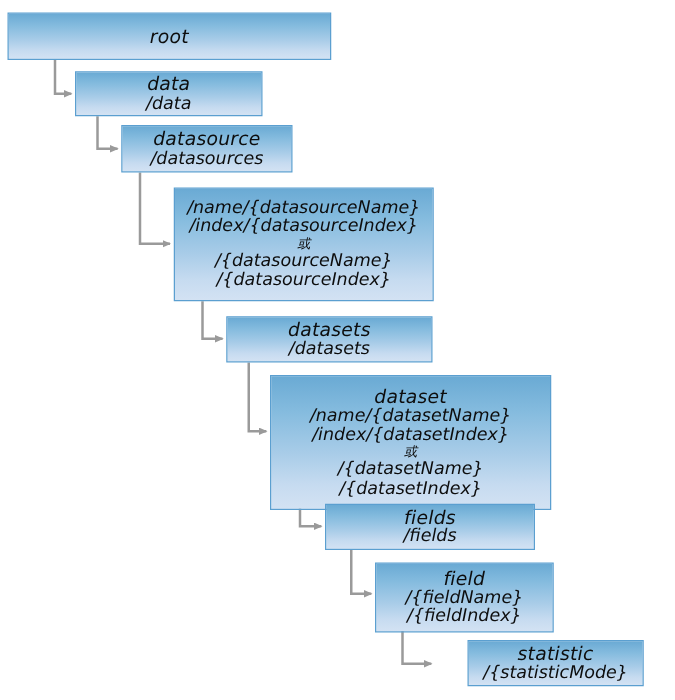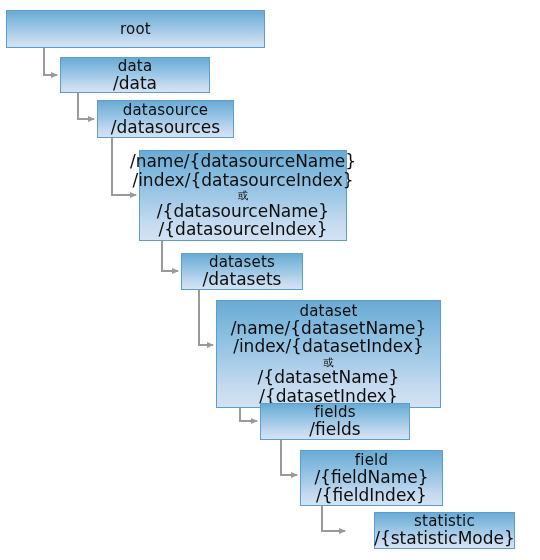--- a/index.html
+++ b/index.html
@@ -21,28 +21,29 @@
     border: 1px solid #5b9fd0;
     background: linear-gradient(to bottom, #6aaad4 0%, #84bbde 26%, #a8cce8 58%, #c6dbf0 82%, #d3e2f3 100%);
     display: flex;
     flex-direction: column;
     align-items: center;
     justify-content: center;
     color: #0d0d0d;
     text-align: center;
     line-height: 1.08;
     padding: 1px 2px;
+    font-style: italic;
   }
   .node .title {
     font-size: 15px;
     letter-spacing: 0.2px;
     white-space: nowrap;
   }
   .node .sub {
-    font-size: 17px;
+    font-size: 14px;
     white-space: nowrap;
   }
   .node .sub.cjk {
     font-size: 10.5px;
     line-height: 1.2;
   }
   .node.tall .title { margin-bottom: 0px; }
   svg.connectors {
     position: absolute;
     left: 0;
@@ -91,33 +92,33 @@
         <div class="title">datasource</div>
         <div class="sub">/datasources</div>
       </div>
       <div class="node tall" style="left: 139px; top: 150px; width: 208px; height: 91px;">
         <div class="sub">/name/{datasourceName}</div>
         <div class="sub">/index/{datasourceIndex}</div>
         <div class="sub cjk">或</div>
         <div class="sub">/{datasourceName}</div>
         <div class="sub">/{datasourceIndex}</div>
       </div>
-      <div class="node" style="left: 181px; top: 253px; width: 122px; height: 37px;">
+      <div class="node" style="left: 181px; top: 253px; width: 165px; height: 37px;">
         <div class="title">datasets</div>
         <div class="sub">/datasets</div>
       </div>
       <div class="node tall" style="left: 216px; top: 300px; width: 225px; height: 108px;">
         <div class="title">dataset</div>
         <div class="sub">/name/{datasetName}</div>
         <div class="sub">/index/{datasetIndex}</div>
         <div class="sub cjk">或</div>
         <div class="sub">/{datasetName}</div>
         <div class="sub">/{datasetIndex}</div>
       </div>
-      <div class="node" style="left: 260px; top: 403px; width: 150px; height: 37px;">
+      <div class="node" style="left: 260px; top: 403px; width: 168px; height: 37px;">
         <div class="title">fields</div>
         <div class="sub">/fields</div>
       </div>
       <div class="node" style="left: 300px; top: 450px; width: 143px; height: 56px;">
         <div class="title">field</div>
         <div class="sub">/{fieldName}</div>
         <div class="sub">/{fieldIndex}</div>
       </div>
       <div class="node" style="left: 348px; top: 512px; width: 141px; height: 37px; margin-left: 26px;">
         <div class="title">statistic</div>

